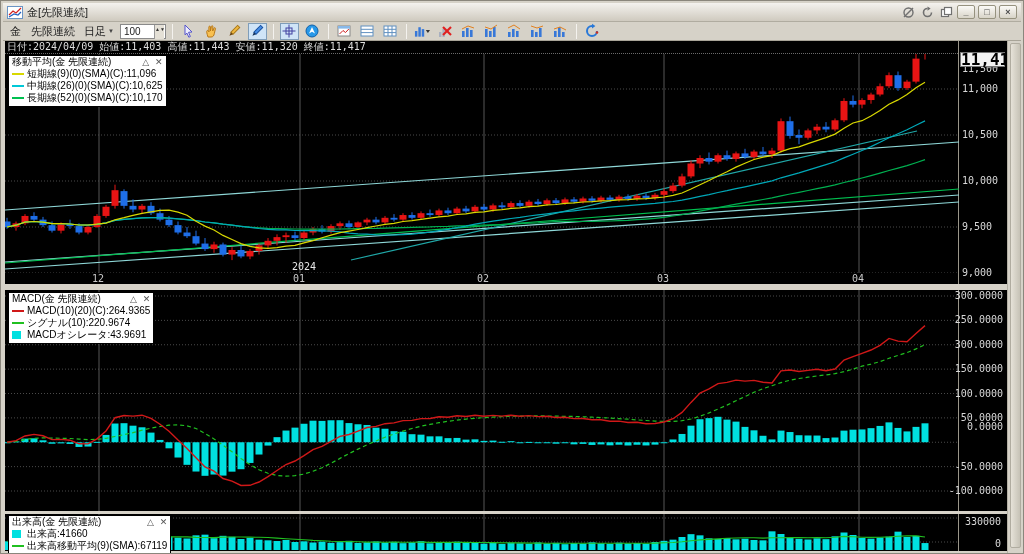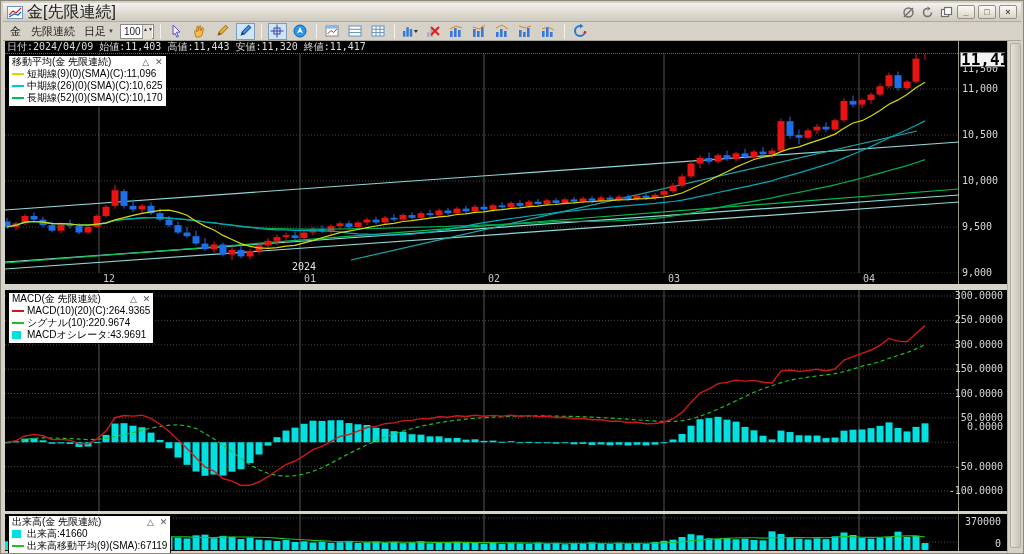--- a/index.html
+++ b/index.html
@@ -4,33 +4,33 @@
 <style>
   html,body{margin:0;padding:0;background:#9a9a9a;}
   *{box-sizing:border-box;}
   body{font-family:"Liberation Sans", sans-serif;}
   .window{position:relative;width:1024px;height:554px;background:#d6d2c8;border:1px solid #8a867c;overflow:hidden;}
   
   .titlebar{position:absolute;left:2px;top:2px;right:2px;height:19px;
     background:linear-gradient(#f4f2ee,#cfcabf);border-bottom:1px solid #b0aca0;
     display:flex;align-items:center;padding:0 4px;}
   .titleicon{width:16px;height:13px;margin-right:4px;}
-  .titletext{font-size:16px;color:#1a1a1a;}
+  .titletext{font-size:11px;color:#1a1a1a;}
   .tb-right{margin-left:auto;display:flex;align-items:center;gap:3px;}
   .tb-mini{width:16px;height:13px;display:flex;align-items:center;justify-content:center;}
   .winbtn{width:18px;height:14px;border:1px solid #96927f;border-radius:2px;
     background:linear-gradient(#fbfaf7,#d8d4c8);font-size:9px;font-weight:bold;color:#4a4a4a;
     display:flex;align-items:center;justify-content:center;line-height:1;}
   
   .toolbar{position:absolute;left:2px;top:21px;right:2px;height:19px;background:#d6d2c8;
     border-bottom:1px solid #a8a498;display:flex;align-items:center;gap:4px;padding:0 4px;font-size:11px;color:#222;}
   .tlabel{padding:0 3px;}
   .dd{display:flex;align-items:center;gap:2px;padding:0 2px;}
   .dd::after{content:"▼";font-size:6px;color:#444;}
-  .spin{width:34px;height:15px;background:#fff;border:1px solid #8a8a8a;display:flex;align-items:center;font-size:10px;padding-left:3px;position:relative;}
+  .spin{width:46px;height:15px;background:#fff;border:1px solid #8a8a8a;display:flex;align-items:center;font-size:10px;padding-left:3px;position:relative;}
   .spin::after{content:"▲▼";position:absolute;right:1px;top:0;font-size:5px;line-height:7px;width:9px;color:#333;
     display:block;text-align:center;background:#e4e0d6;border-left:1px solid #999;height:13px;padding-top:1px;}
   .sep{width:1px;height:15px;background:#a09c90;border-right:1px solid #f4f2ee;margin:0 2px;}
   .ibtn{width:19px;height:17px;display:flex;align-items:center;justify-content:center;border:1px solid transparent;}
   .ibtn.pressed{background:#cfe4f7;border:1px solid #7f9db9;}
   
   .chartbg{position:absolute;left:2px;top:40px;width:1004px;height:370px;background:#d6d2c8;}
   .panel{position:absolute;background:#000;border-right:1px solid #9a968a;}
   .panel svg{position:absolute;left:0;top:0;}
   .p-main{left:2px;top:0;width:954px;height:232px;}
@@ -51,21 +51,21 @@
   .legend{position:absolute;background:#fff;border:1px solid #000;padding:0 3px 2px 3px;
     font-size:10px;line-height:12px;color:#000;white-space:nowrap;z-index:5;}
   .legend .hd{display:flex;align-items:center;gap:6px;}
   .legend .hd .ttl{flex:1;padding-right:8px;}
   .legend .hd .b{color:#555;font-size:9px;cursor:default;}
   .lrow{display:flex;align-items:center;}
   .lmark{display:inline-block;width:12px;margin-right:3px;flex:0 0 12px;}
   .lmark.line{height:0;border-top:2px solid;}
   .lmark.dash{height:0;border-top:2px dashed;}
   .lmark.block{height:8px;width:9px;flex:0 0 9px;margin-right:6px;}
-  .xlab{position:absolute;top:0;color:#c8c8c8;font-family:"DejaVu Sans Mono",monospace;font-size:10px;margin-left:11px;}
+  .xlab{position:absolute;top:0;color:#c8c8c8;font-family:"DejaVu Sans Mono",monospace;font-size:10px;}
   .yearlab{position:absolute;color:#e8e8e8;font-family:"DejaVu Sans Mono",monospace;font-size:10px;z-index:3;}
   .rframe{position:absolute;left:1006px;top:40px;width:16px;height:512px;background:#d6d2c8;border-left:1px solid #b4b0a4;}
   .rframe .inner{position:absolute;left:2px;top:2px;width:11px;height:505px;background:linear-gradient(90deg,#e6e2d8,#c6c2b6);border:1px solid #b0aca0;border-radius:2px;}
   .bframe{position:absolute;left:2px;top:550px;width:1004px;height:4px;background:#d6d2c8;}
 </style>
 </head>
 <body>
 
 <div class="window">
 
@@ -799,21 +799,21 @@
         <div class="tick" style="top: 24.375px; left: auto; right: 4px;">250.0000</div>
         <div class="tick" style="top: 48.75px; left: auto; right: 4px;">300.0000</div>
         <div class="tick" style="top: 73.125px; left: auto; right: 4px;">150.0000</div>
         <div class="tick" style="top: 97.5px; left: auto; right: 4px;">100.0000</div>
         <div class="tick" style="top: 121.875px; left: auto; right: 4px;">50.0000</div>
         <div class="tick" style="top: 131px; left: auto; right: 4px;">0.0000</div>
         <div class="tick" style="top: 170.625px; left: auto; right: 4px;">-50.0000</div>
         <div class="tick" style="top: 195px; left: auto; right: 4px;">-100.0000</div>
       </div>
     <div class="axis ax-vol" id="ax-vol">
-        <div class="tick" style="top: 2px; left: auto; right: 6px;">370000</div>
+        <div class="tick" style="top: 2px; left: auto; right: 6px;">330000</div>
         <div class="tick" style="top: 24px; left: auto; right: 6px;">0</div>
       </div>
   </div>
 
   <div class="rframe">
       <div class="inner"></div>
     </div>
   <div class="bframe"></div>
 </div>
 

